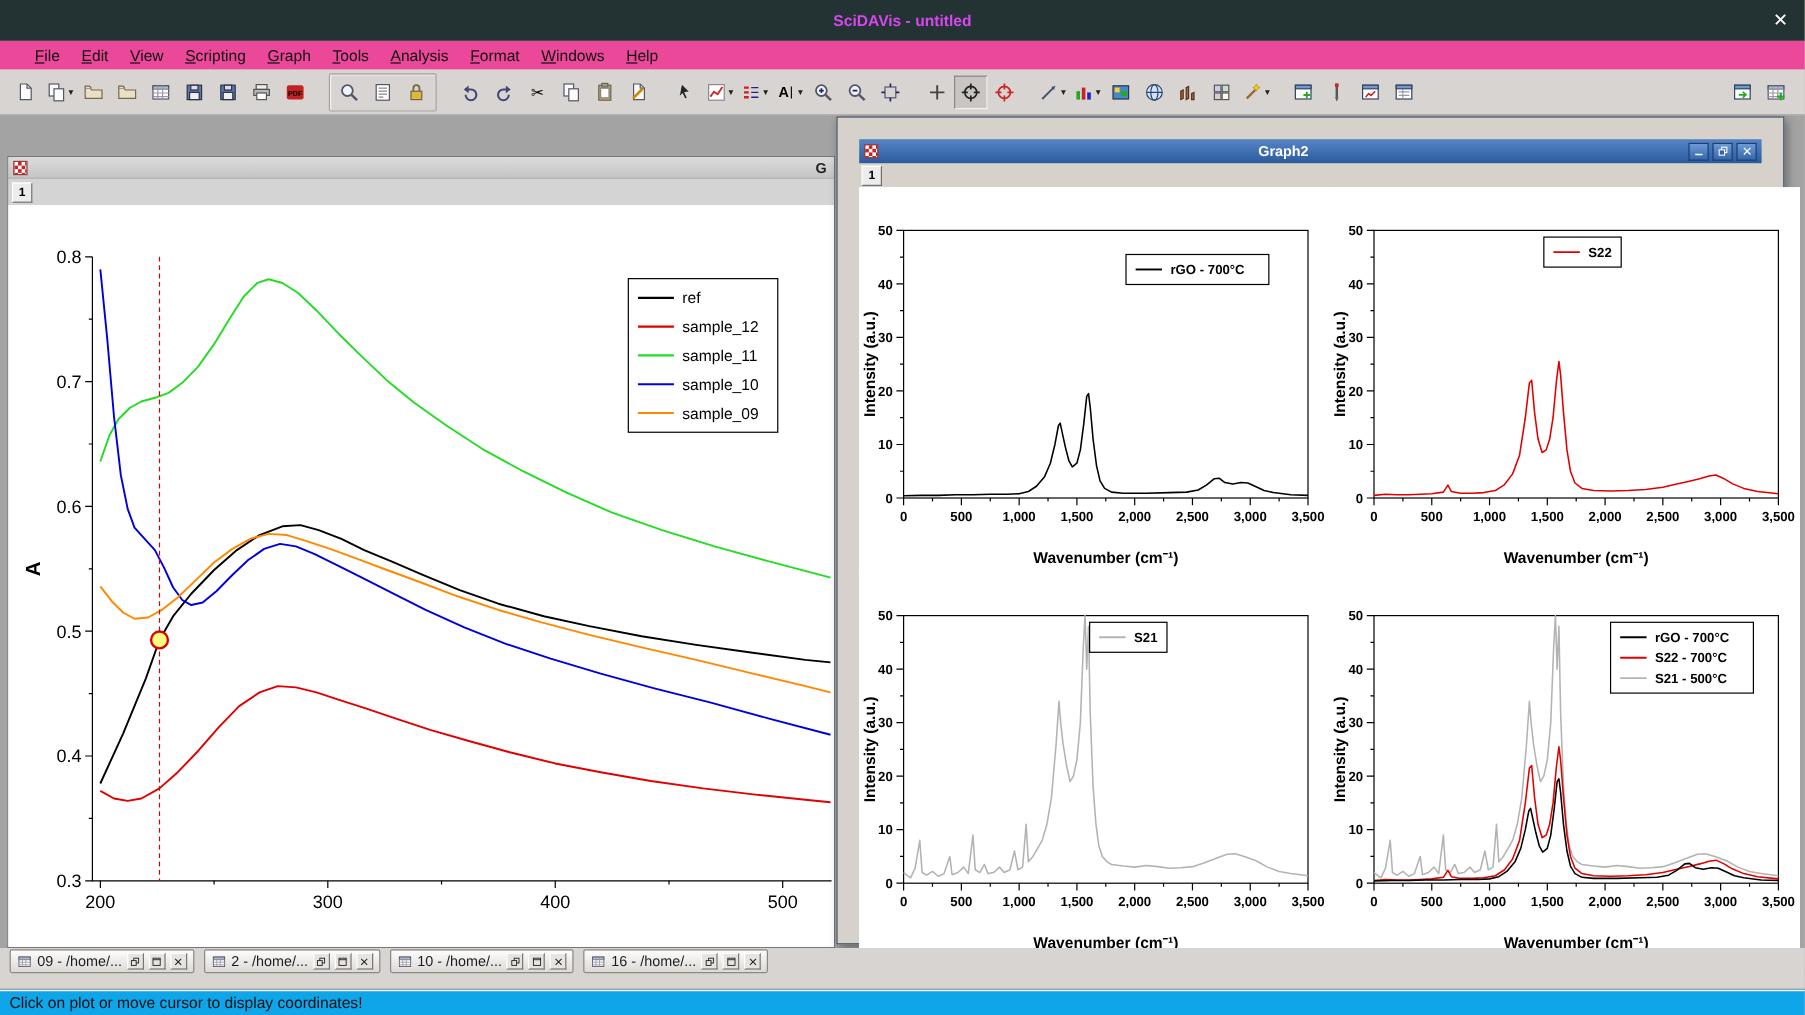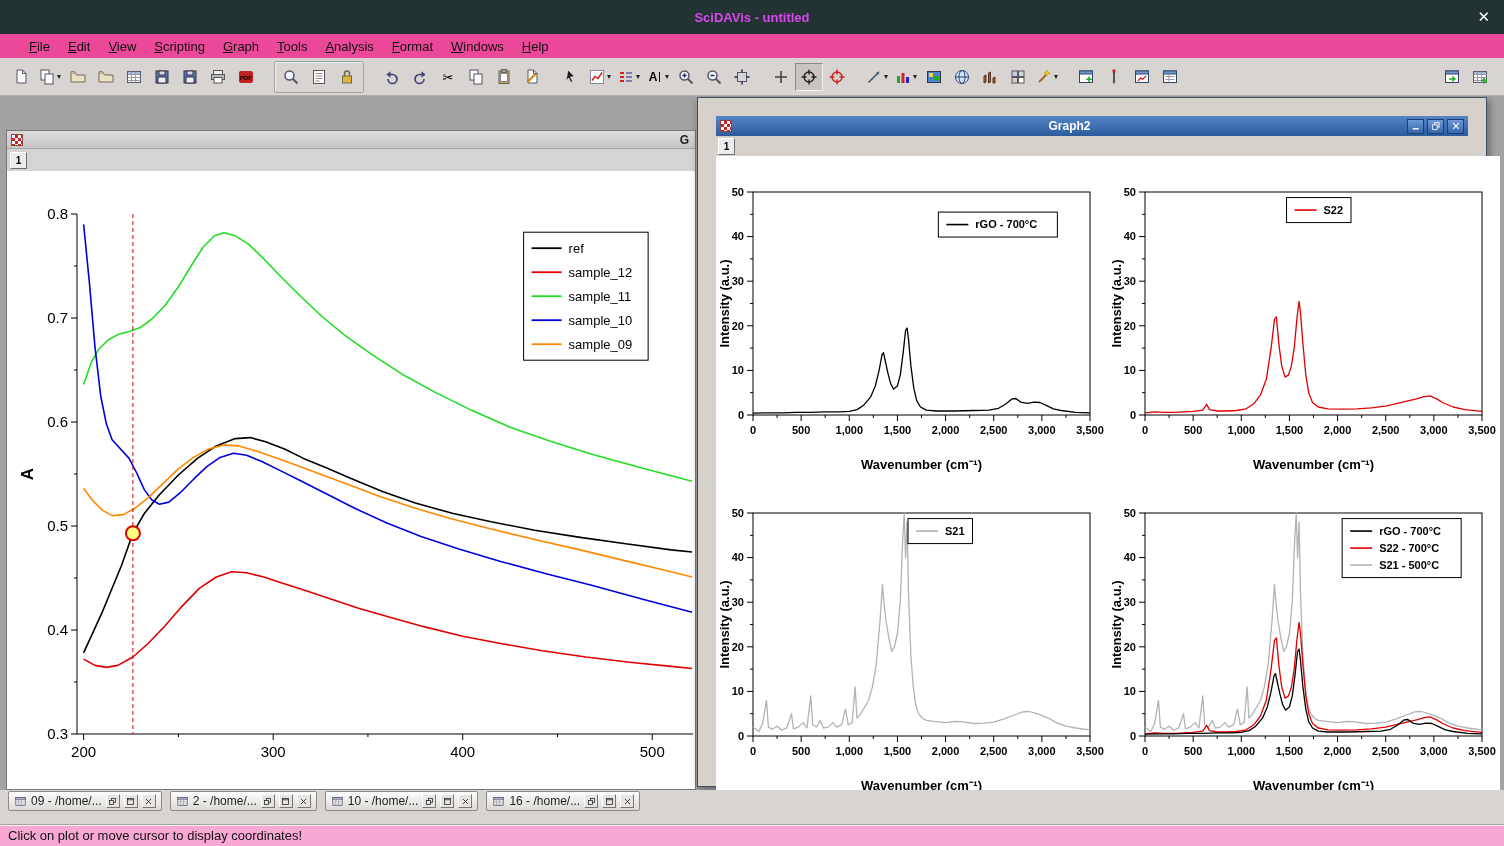--- a/index.html
+++ b/index.html
@@ -39,21 +39,21 @@
   .canvas2{background:#fff;width:784px;height:642px;display:flex;flex-wrap:wrap;align-content:flex-start}
   svg text{font-family:"Liberation Sans",sans-serif;fill:#000}
   
   .tabbar{height:22px;display:flex;align-items:center;padding:1px 8px;gap:8px;background:#d8d4d1}
   .task-tab{display:flex;align-items:center;gap:4px;height:20px;padding:0 5px;background:linear-gradient(#fdfdfd,#dcd9d6);border:1px solid #8d8985;border-radius:2px}
   .tab-icon svg{width:13px;height:13px;display:block}
   .tab-label{font-size:12px;font-weight:normal;color:#1d1d1d;white-space:nowrap}
   .tab-btn{width:14px;height:14px;background:#e6e3e0;border:1px solid;border-color:#fff #777 #777 #fff;display:flex;align-items:center;justify-content:center;padding:0;cursor:default}
   .tab-btn svg{width:9px;height:9px;display:block}
   .spacer{height:12px;background:#d8d4d1}
-  .statusbar{height:22px;display:flex;align-items:center;padding-left:8px;font-size:13px;color:#111;background:#f9a8d4;border-top:1px solid #a6a29f;box-shadow:inset 0 1px 0 #f3f1ef}
+  .statusbar{height:22px;display:flex;align-items:center;padding-left:8px;font-size:13px;color:#111;background:#0ea5e9;border-top:1px solid #a6a29f;box-shadow:inset 0 1px 0 #f3f1ef}
 </style>
 </head>
 <body>
 
 <div class="app">
   <div class="titlebar">
     <span class="title">SciDAVis - untitled</span>
     <span class="tclose">✕</span>
   </div>
   <div class="menubar">

